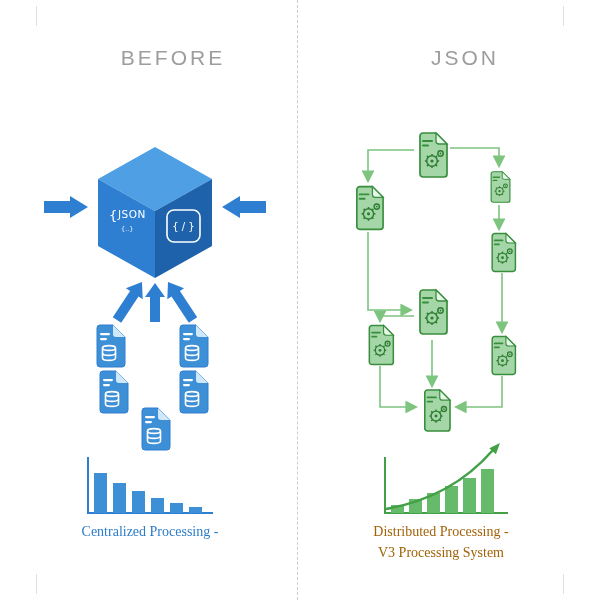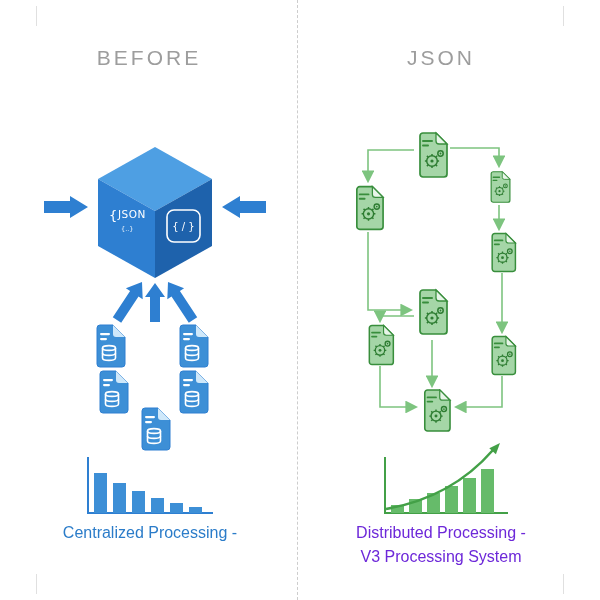--- a/index.html
+++ b/index.html
@@ -1,27 +1,27 @@
 <!DOCTYPE html>
 <html><head>
 <meta charset="utf-8">
 <style>
   html,body{margin:0;padding:0;background:#ffffff;}
   .canvas{position:relative;width:600px;height:600px;background:#ffffff;overflow:hidden;
           font-family:"Liberation Sans",sans-serif;}
   .divider{position:absolute;left:297px;top:0;height:600px;width:0;border-left:1px dashed #cdcdcd;}
   .corner-mark{position:absolute;width:1px;height:20px;background:#e0e0e0;}
   .tl{left:36px;top:6px}.tr{right:36px;top:6px}.bl{left:36px;bottom:6px}.br{right:36px;bottom:6px}
-  .title{position:absolute;top:46px;font-size:21px;letter-spacing:3px;color:#9d9d9d;text-align:center;font-weight:400;}
+  .title{position:absolute;top:46px;font-size:21px;letter-spacing:3px;color:#9d9d9d;text-align:center;font-weight:400;margin-left:24px;}
   .before-title{left:0;width:298px;}
   .after-title{left:300px;width:282px;}
   .art{position:absolute;left:0;top:0;}
-  .caption{position:absolute;top:521px;text-align:center;font-size:16px;line-height:1.5;}
+  .caption{position:absolute;top:521px;text-align:center;font-size:14px;line-height:1.5;font-family:Liberation Serif, serif;}
   .before-caption{left:0;width:300px;color:#2b7cc9;}
-  .after-caption{left:298px;width:286px;color:#6d28d9;}
+  .after-caption{left:298px;width:286px;color:#a16207;}
   svg text{font-family:"DejaVu Sans",sans-serif;}
 </style>
 </head>
 <body>
 
 <div class="canvas">
 
   <div class="corner-mark tl"></div>
   <div class="corner-mark tr"></div>
   <div class="corner-mark bl"></div>

